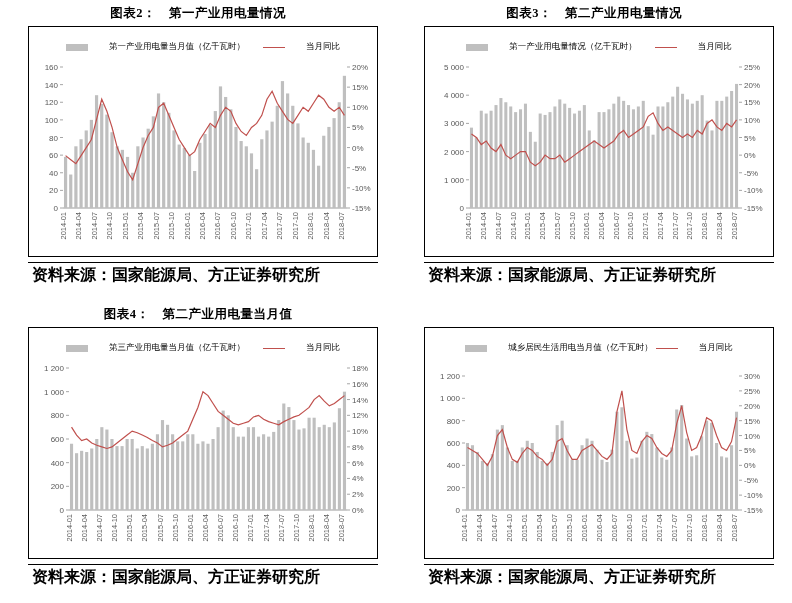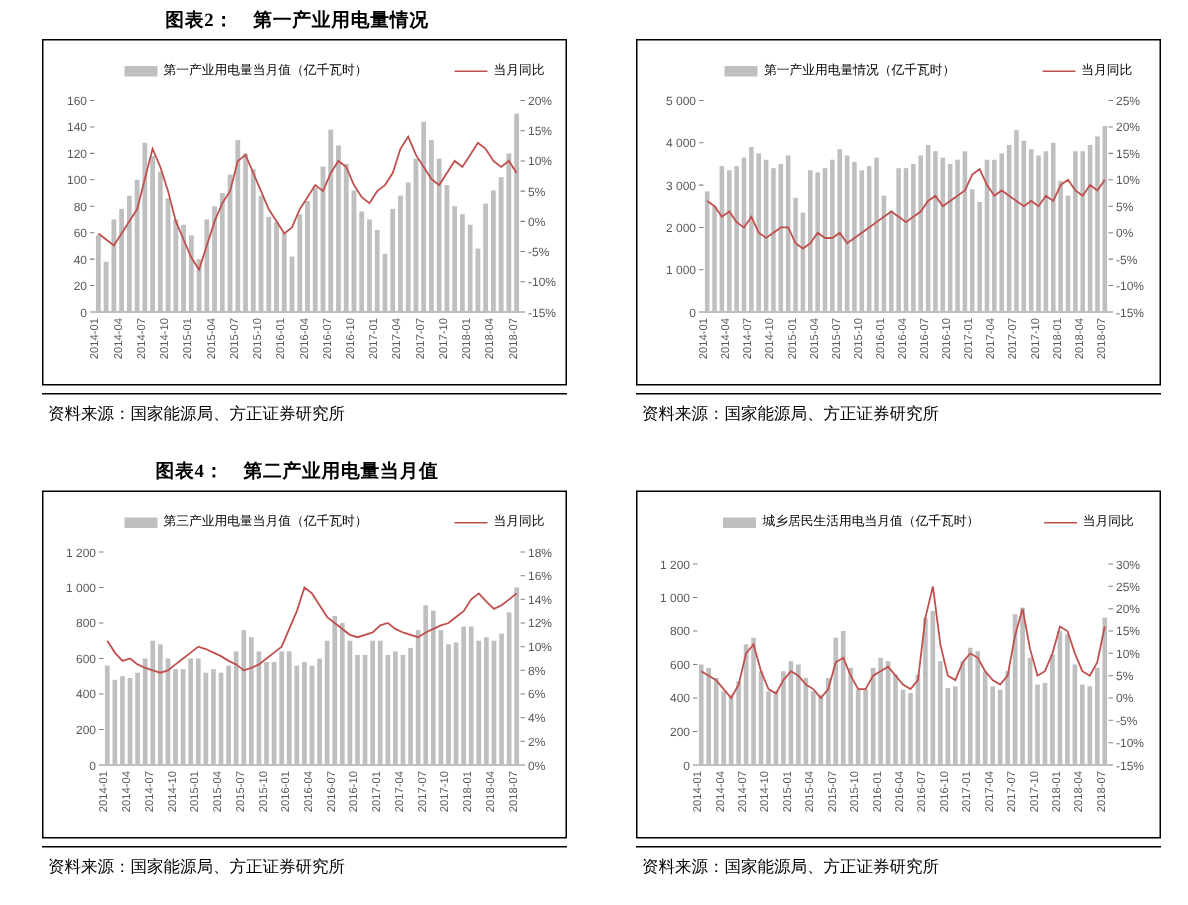--- a/index.html
+++ b/index.html
@@ -3,24 +3,24 @@
 <meta charset="utf-8">
 <style>
   html,body{margin:0;padding:0;background:#ffffff;}
   body{width:792px;height:603px;font-family:"Liberation Sans",sans-serif;color:#000;}
   .grid{display:grid;grid-template-columns:396px 396px;grid-template-rows:301px 302px;width:752px;height:603px;}
   .panel{position:relative;box-sizing:border-box;padding:0;}
   .panel .titlebar{position:absolute;top:0;left:0;right:0;height:26px;display:flex;align-items:center;justify-content:center;}
   .titletext{font-family:"Liberation Serif",serif;font-weight:bold;font-size:12.5px;letter-spacing:.5px;}
   .box{position:absolute;left:28px;right:18px;top:26px;bottom:44px;border:1px solid #000;box-sizing:border-box;}
   .srcline{position:absolute;left:28px;right:18px;bottom:14px;height:24px;border-top:1px solid #000;display:flex;align-items:center;}
-  .srctext{font-family:"Liberation Serif",serif;font-weight:normal;font-size:11px;padding-left:4px;}
+  .srctext{font-family:"Liberation Serif",serif;font-weight:bold;font-size:16px;padding-left:4px;}
   .legend{position:absolute;top:14px;left:0;right:0;display:flex;justify-content:center;gap:18px;flex-wrap:wrap;font-size:8.5px;}
   .legend.two-line{flex-direction:row;align-items:center;gap:3px;}
-  .legend .item{display:flex;align-items:center;gap:4px;white-space:nowrap;margin-left:40px;}
+  .legend .item{display:flex;align-items:center;gap:21px;white-space:nowrap;}
   .swatch-bar{width:22px;height:7px;background:#bfbfbf;display:inline-block;}
   .swatch-line{width:22px;height:0;border-top:1.4px solid #c0504d;display:inline-block;}
   .plotwrap{position:absolute;left:0;right:0;top:0;bottom:0;}
   svg{display:block;}
   .axislabel{font-size:8px;fill:#595959;font-family:"Liberation Sans",sans-serif;}
   .xlabel{font-size:7.5px;fill:#595959;font-family:"Liberation Sans",sans-serif;}
 </style>
 </head>
 <body>
 
@@ -155,20 +155,23 @@
             <text x="0" y="0" text-anchor="end" transform="translate(315.42,185) rotate(-90)" class="xlabel">2018-07</text>
           </svg>
       </div>
     </div>
     <div class="srcline">
       <span class="srctext">资料来源：国家能源局、方正证券研究所</span>
     </div>
   </div>
 
   <div class="panel">
+    <div class="titlebar">
+      <span class="titletext">图表3：　第二产业用电量情况</span>
+    </div>
     <div class="box">
       <div class="legend">
         <span class="item">
           <span class="swatch-bar"></span>
           <span>第一产业用电量情况（亿千瓦时）</span>
         </span>
         <span class="item">
           <span class="swatch-line"></span>
           <span>当月同比</span>
         </span>

